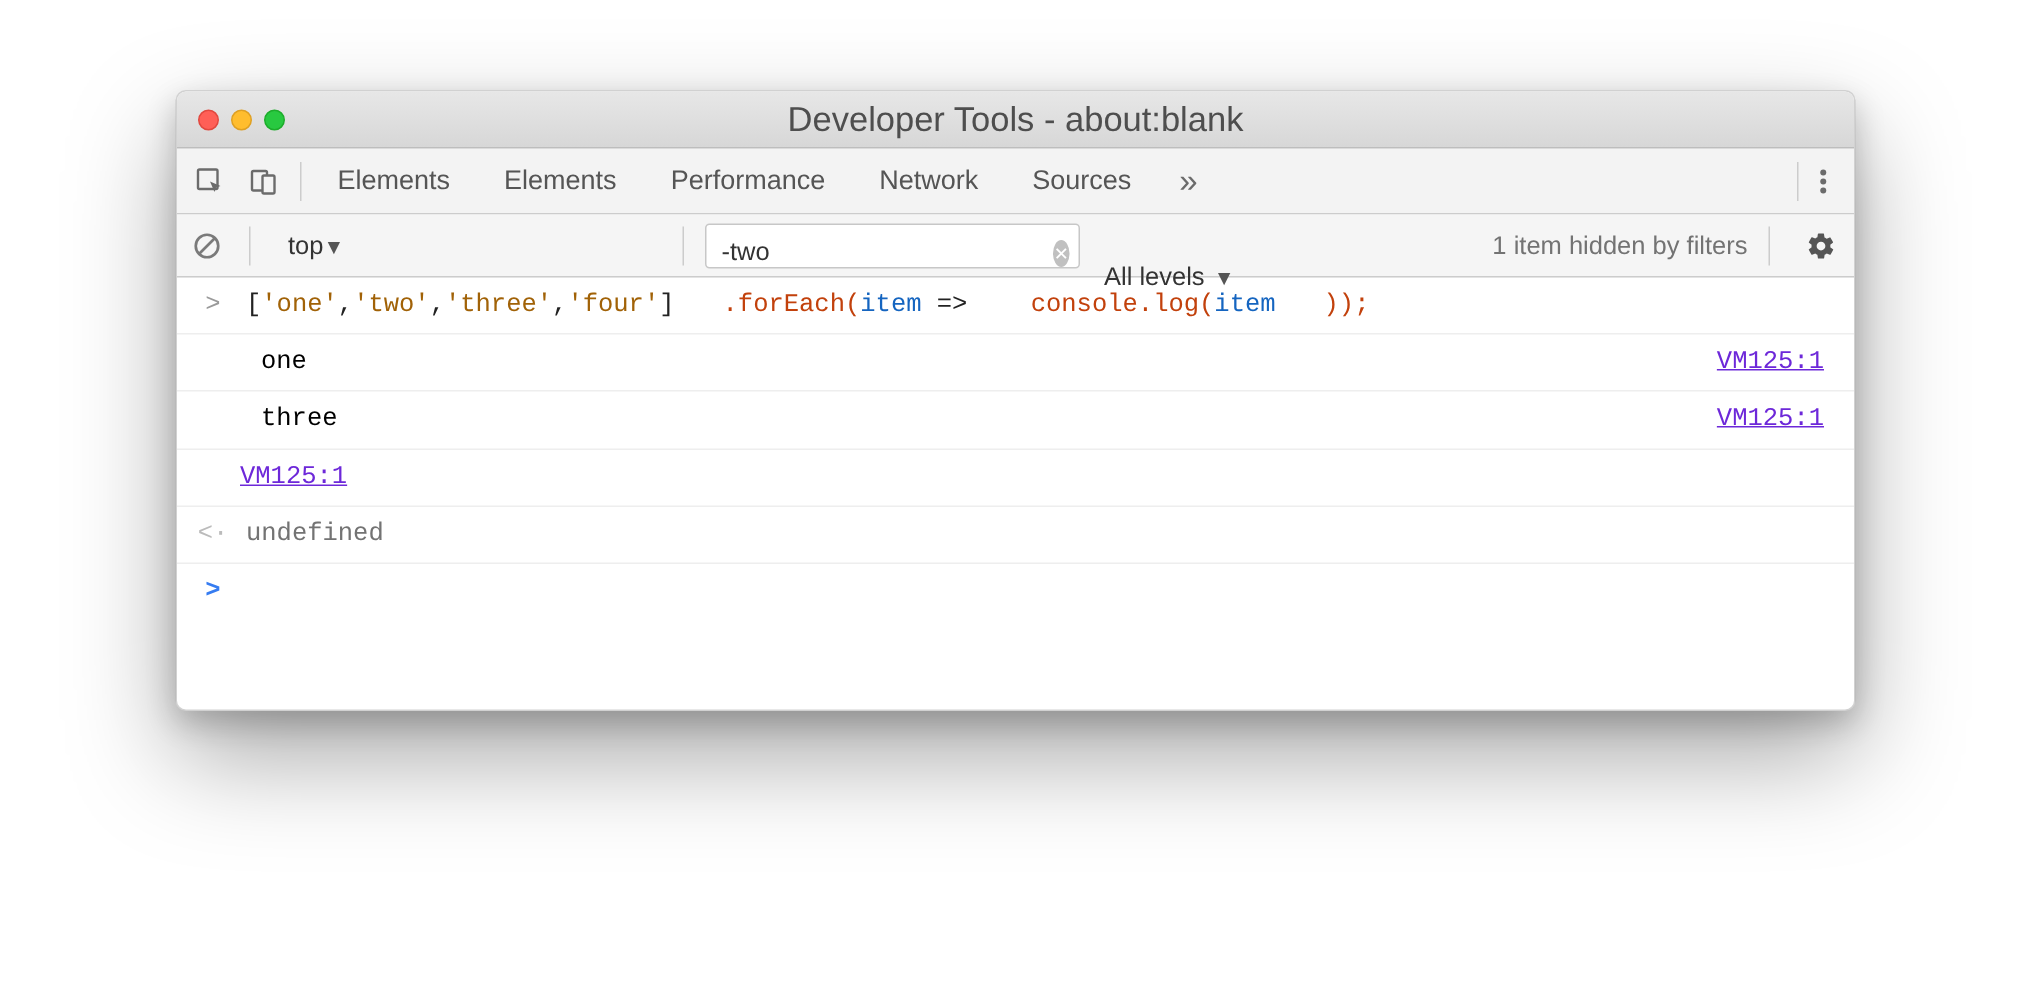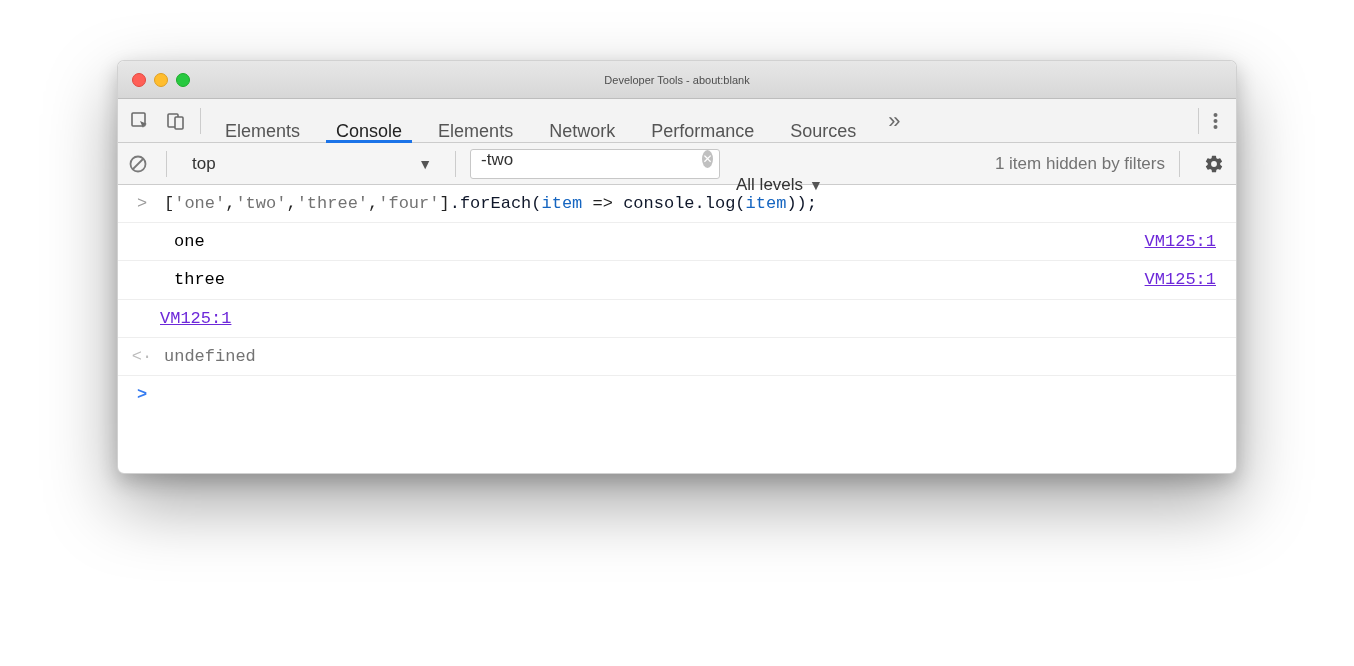--- a/index.html
+++ b/index.html
@@ -34,42 +34,42 @@
     display: flex;
     gap: 8px;
     padding-left: 14px;
   }
   .tl-btn { width: 14px; height: 14px; border-radius: 50%; }
   .tl-close { background: #ff5f57; border: 1px solid #e1483f; }
   .tl-min { background: #ffbd2e; border: 1px solid #dfa023; }
   .tl-max { background: #28c940; border: 1px solid #1dad2b; }
   .title {
     position: absolute; left: 0; right: 0; text-align: center;
-    font-size: 11px; color: #4e4e4e;
+    font-size: 23px; color: #4e4e4e;
     pointer-events: none;
   }
   
   .tabstrip {
     height: 44px;
     background: #f3f3f3;
     border-bottom: 1px solid #ccc;
     display: flex;
     align-items: center;
     font-size: 18px;
     color: #444;
     padding: 0 4px;
   }
   .tool-icon {
     width: 36px; height: 28px;
     display:flex; align-items:center; justify-content:center;
     color:#6b6b6b; cursor:pointer;
     font-size:18px;
   }
   .vdiv { width:1px; height:26px; background:#ccc; margin: 0 6px; }
-  .tabs { display:flex; gap: 0; align-items:flex-end; height:100%; }
+  .tabs { display:flex; gap: 0; align-items:center; height:100%; }
   .tab {
     padding: 0 18px; display:flex; align-items:center;
     cursor:pointer; color:#555; position:relative;
   }
   .tab.active { color:#222; font-weight:500; }
   .tab.active::after {
     content:''; position:absolute; bottom:-1px; left:8px; right:8px;
     height:3px; background:#1b73e8;
   }
   .more { margin-left: 4px; font-size:22px; color:#6b6b6b; cursor:pointer; padding:0 10px; }
@@ -84,28 +84,28 @@
     font-size:17px;
     color:#444;
     padding: 0 6px;
     gap: 8px;
   }
   .clear-btn {
     width:28px; height:28px; display:flex; align-items:center; justify-content:center;
     color:#7a7a7a; cursor:pointer;
   }
   .ctx {
-    display:flex; align-items:center; justify-content:space-between;
+    display:flex; align-items:center; justify-content:flex-start;
     border:1px solid transparent;
     height:30px; padding:0 8px 0 10px; min-width:260px;
     color:#333; cursor:pointer;
   }
   .caret { color:#555; font-size:14px;}
   .filter-input-wrap {
-    display:flex; align-items:flex-start;
+    display:flex; align-items:flex-end;
     background:#fff; border:1px solid #c7c7c7; border-radius:3px;
     height:30px; padding:0 6px 0 10px; width:250px;
   }
   .filter-input {
     flex:1; border:none; outline:none; font:inherit; color:#333; background:transparent;
   }
   .clear-x {
     width:18px; height:18px; border-radius:50%; background:#c0c0c0;
     color:#fff; font-size:12px; display:flex; align-items:center; justify-content:center;
     cursor:pointer;
@@ -123,23 +123,23 @@
     display:flex; align-items:flex-start;
     border-bottom:1px solid #eee;
     padding: 5px 0 5px 6px;
     line-height:1.6;
   }
   .row:first-child { border-top:none; }
   .gutter { width:36px; text-align:center; color:#9a9a9a; flex-shrink:0; font-family:inherit;}
   .indent { padding-left: 36px; }
   .content { flex:1; padding-left:4px; white-space:pre; }
   .link { color:#6d28d9; text-decoration:underline; cursor:pointer; padding-right:20px; font-family:inherit;}
-  .tok-str { color:#737373; }
+  .tok-str { color:#a16207; }
   .tok-punc { color:#222; }
-  .tok-prop { color:#0f172a; }
+  .tok-prop { color:#c2410c;margin-left:32px; }
   .tok-param { color:#1565c0; }
   .tok-arrow { color:#222; }
   .undef { color:#737373; }
   .row.ret .gutter { color:#bbb; }
   .row.prompt .gutter { color:#367cf1; font-weight:600;}
   .blankarea { height:60px; }
   
   svg { display:block; }
 </style>
 </head>
@@ -165,24 +165,23 @@
     </div>
     <div class="tool-icon">
       <svg width="20" height="20" viewBox="0 0 20 20" fill="none" stroke="currentColor" stroke-width="1.6">
         <rect x="2" y="3" width="10" height="13" rx="1"></rect>
         <rect x="9" y="6" width="8" height="12" rx="1" fill="#f3f3f3"></rect>
       </svg>
     </div>
     <div class="vdiv"></div>
     <div class="tabs" id="tabs-container">
         <div class="tab">Elements</div>
-        <div class="tab active">Console</div>
         <div class="tab">Elements</div>
+        <div class="tab">Performance</div>
         <div class="tab">Network</div>
-        <div class="tab">Performance</div>
         <div class="tab">Sources</div>
       </div>
     <div class="more">»</div>
     <div class="spacer"></div>
     <div class="vdiv"></div>
     <div class="kebab">
       <svg width="5" height="20" viewBox="0 0 5 20" fill="currentColor">
         <circle cx="2.5" cy="4" r="2"></circle>
           <circle cx="2.5" cy="10" r="2"></circle>
           <circle cx="2.5" cy="16" r="2"></circle>

